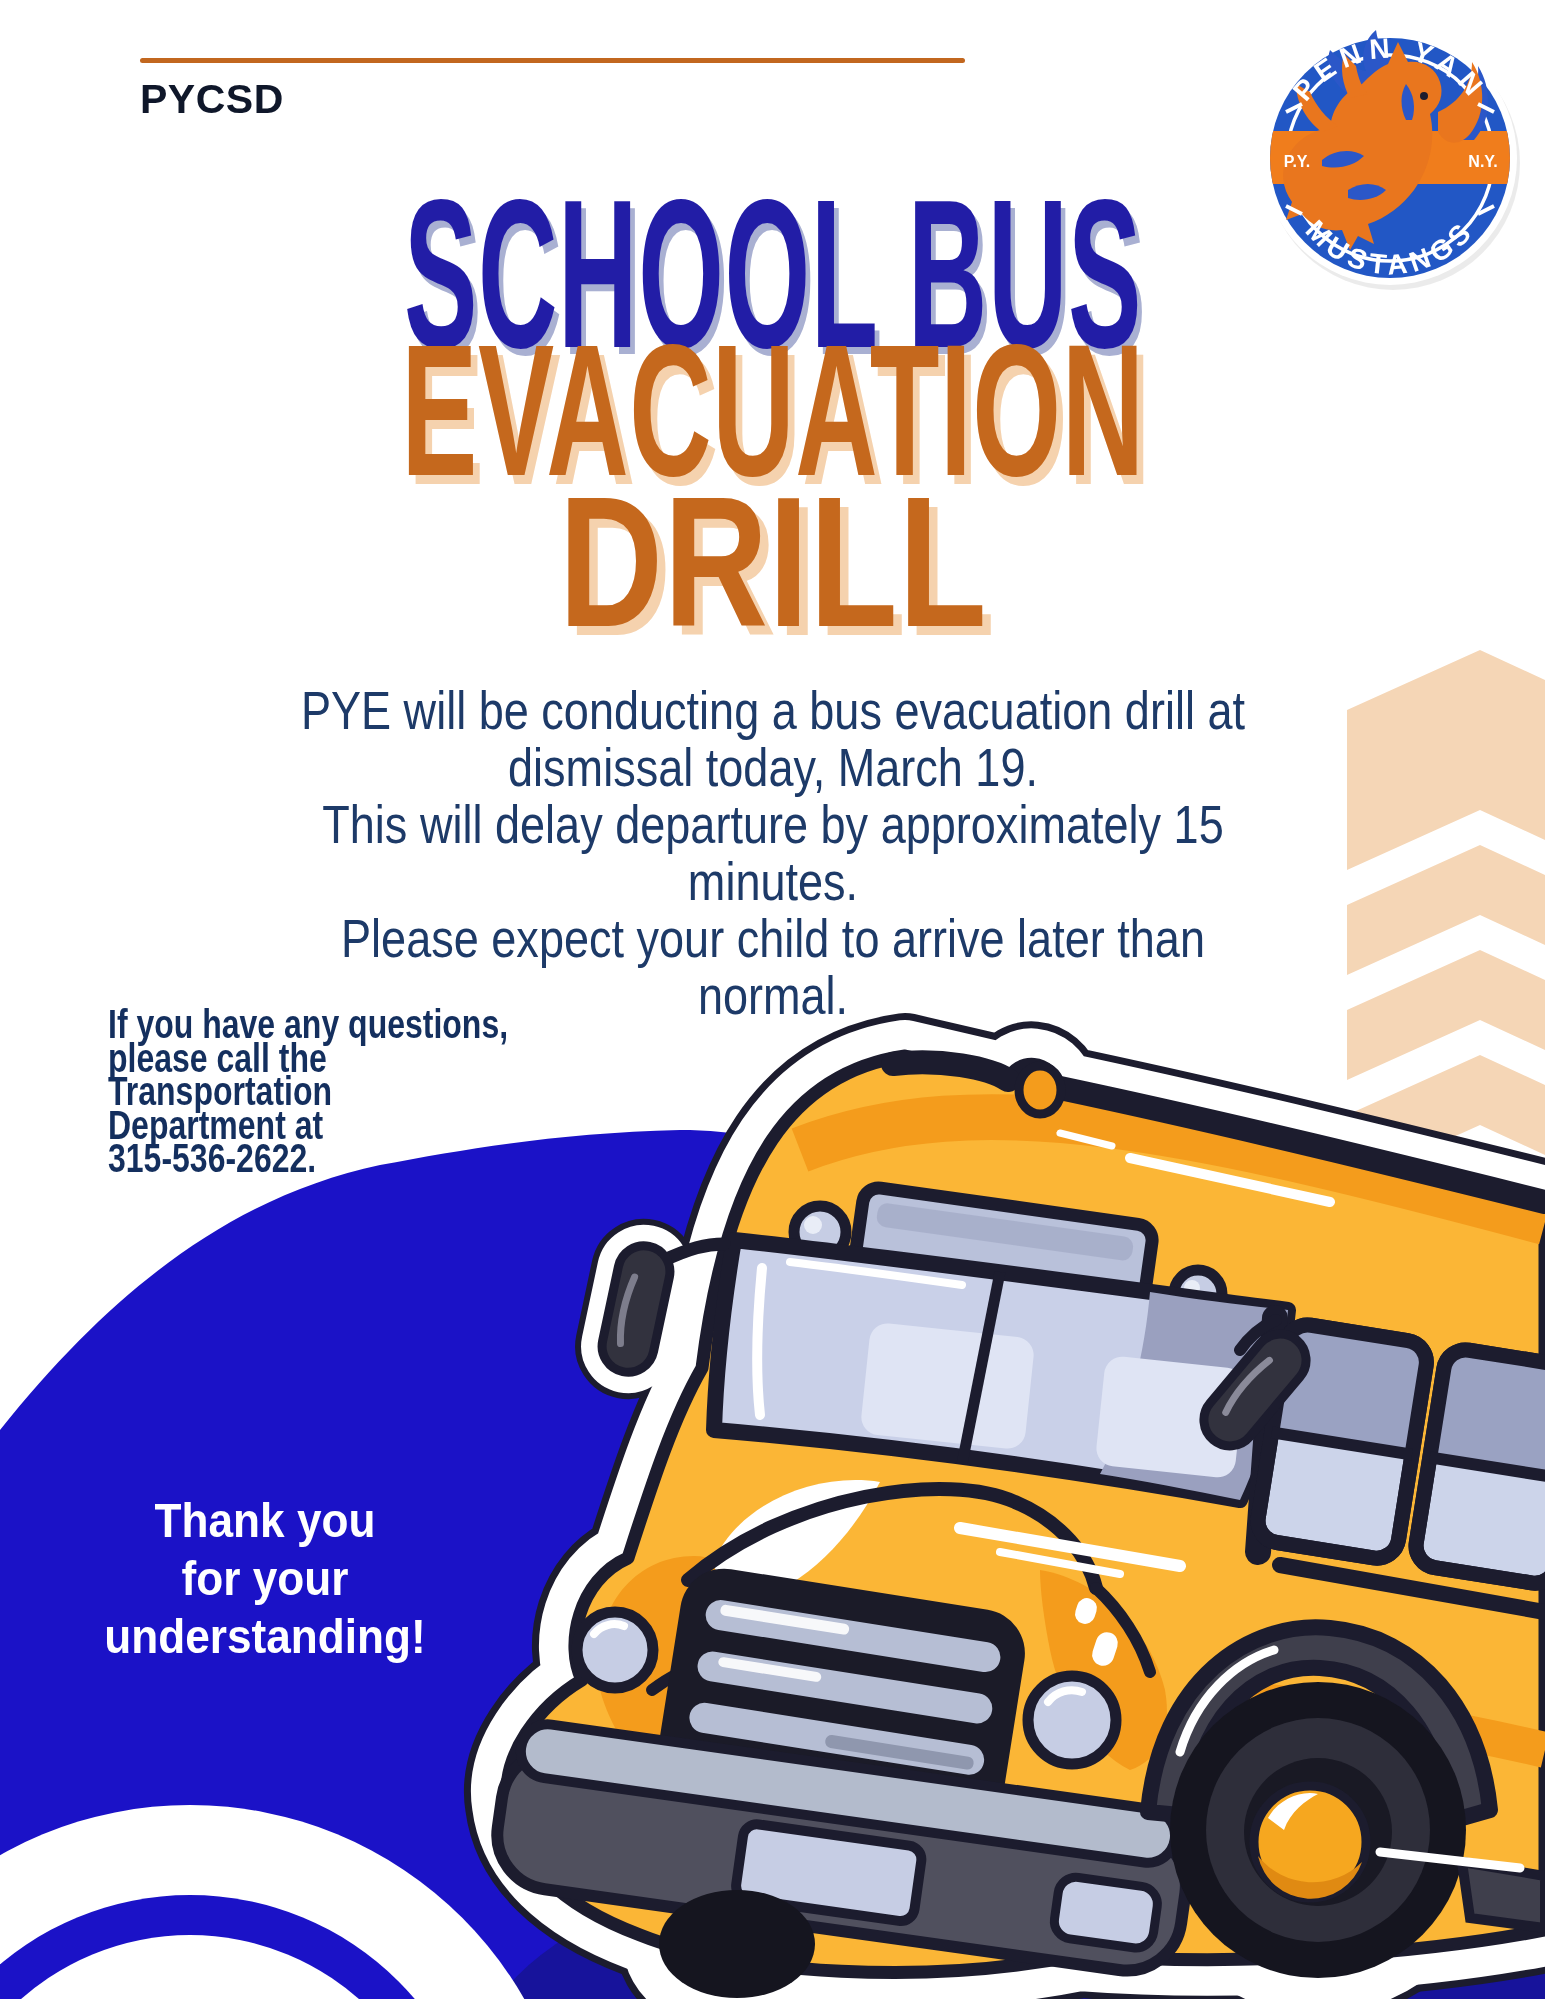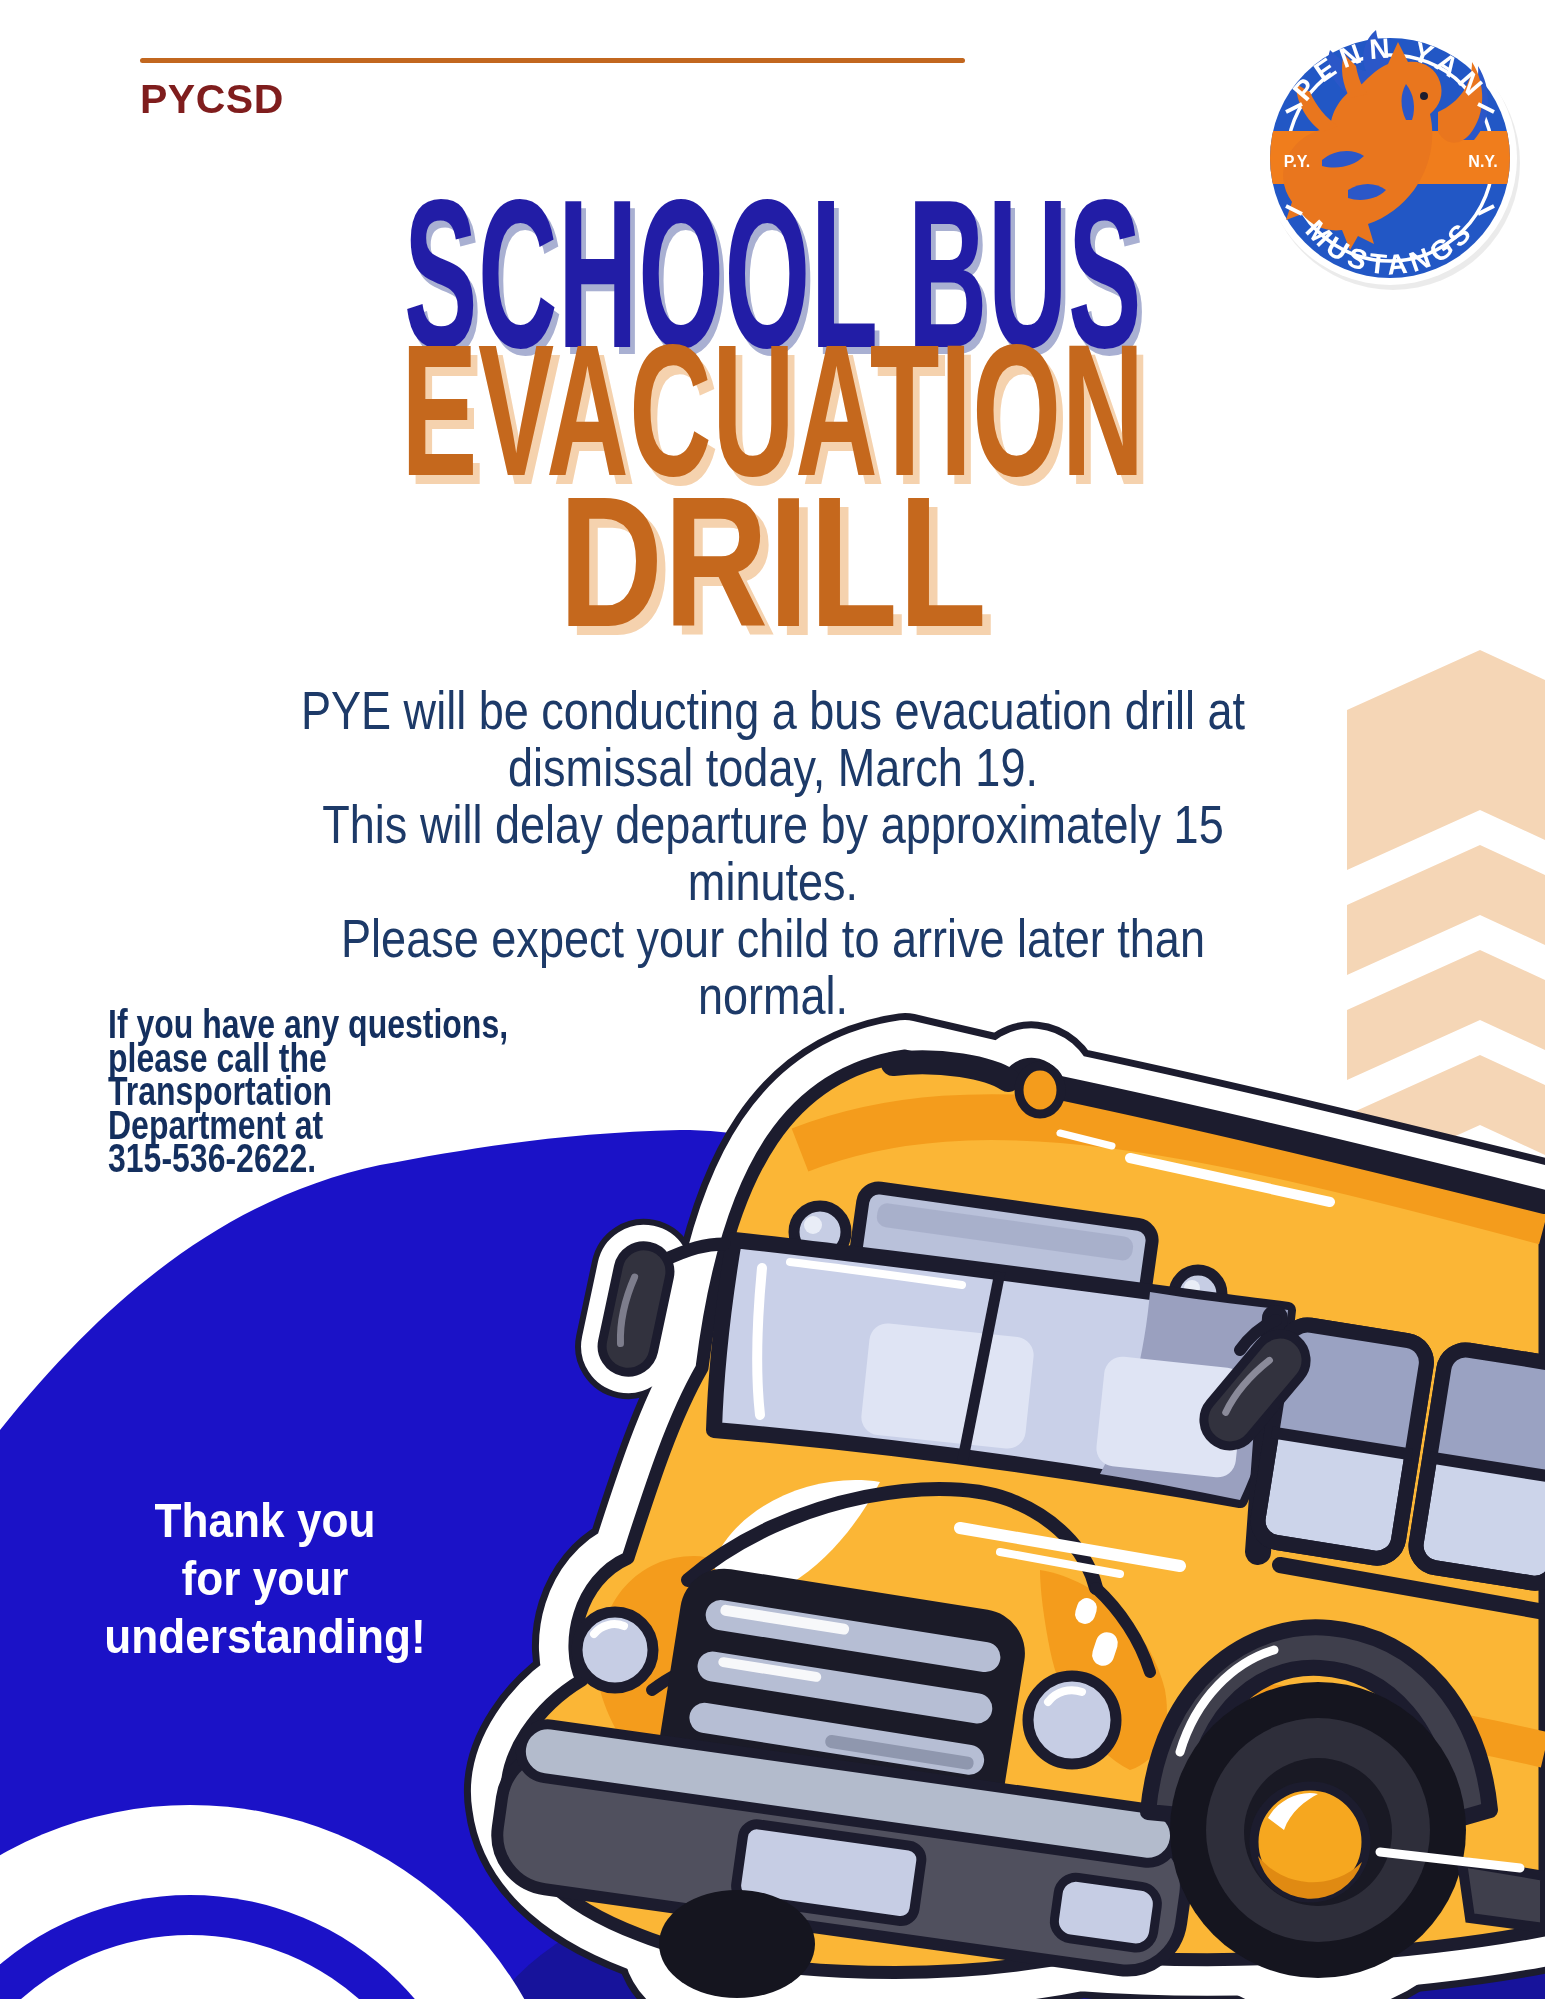--- a/index.html
+++ b/index.html
@@ -17,21 +17,21 @@
     clip-path:polygon(0 60px,133px 0,198px 30px,198px 100px,133px 70px,0 130px);}
   .chev-s4{top:1055px;height:130px;
     clip-path:polygon(0 60px,133px 0,198px 30px,198px 100px,133px 70px,0 130px);}
 
   
   .scene{position:absolute;left:0;top:0;z-index:2;pointer-events:none;}
 
   
   .txt{position:absolute;z-index:3;white-space:nowrap;}
   .rule{position:absolute;left:140px;top:58px;width:825px;height:5px;background:#c2671f;border-radius:3px;z-index:3;}
-  .brand{left:140px;top:76px;font-size:41px;font-weight:bold;color:#7f1d1d;letter-spacing:.5px;}
+  .brand{left:140px;top:76px;font-size:41px;font-weight:bold;color:#0f172a;letter-spacing:.5px;}
 
   .t-line{left:50%;text-align:center;font-weight:bold;line-height:1;}
   .t1{top:168px;font-size:212px;color:#221da6;letter-spacing:1px;
       transform:translateX(-50%) scaleX(.52);text-shadow:9px 7px 0 #a9b0d2;}
   .t2{top:317px;font-size:187px;color:#c5681d;letter-spacing:1px;
       transform:translateX(-50%) scaleX(.61);text-shadow:11px 9px 0 #f5d2ae;}
   .t3{top:470px;font-size:185px;color:#c5681d;letter-spacing:1px;
       transform:translateX(-50%) scaleX(.78);text-shadow:11px 9px 0 #f5d2ae;}
 
   .para{left:50%;top:682px;text-align:center;font-size:53px;line-height:57px;color:#1d3a68;

